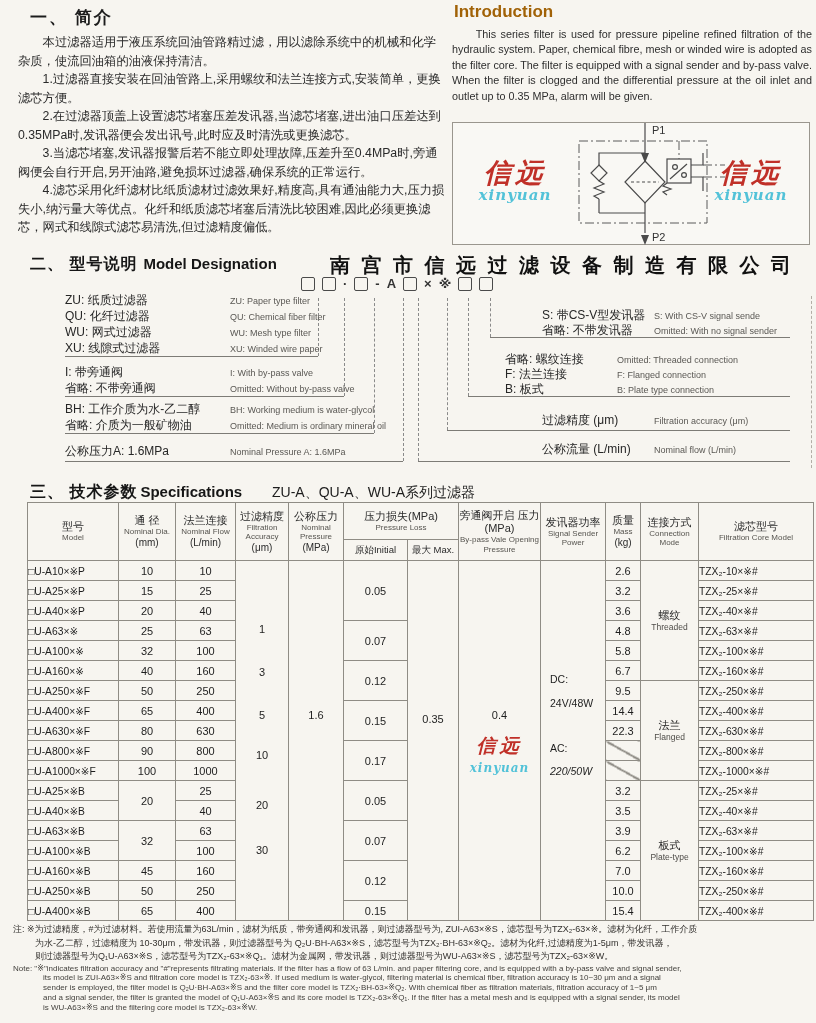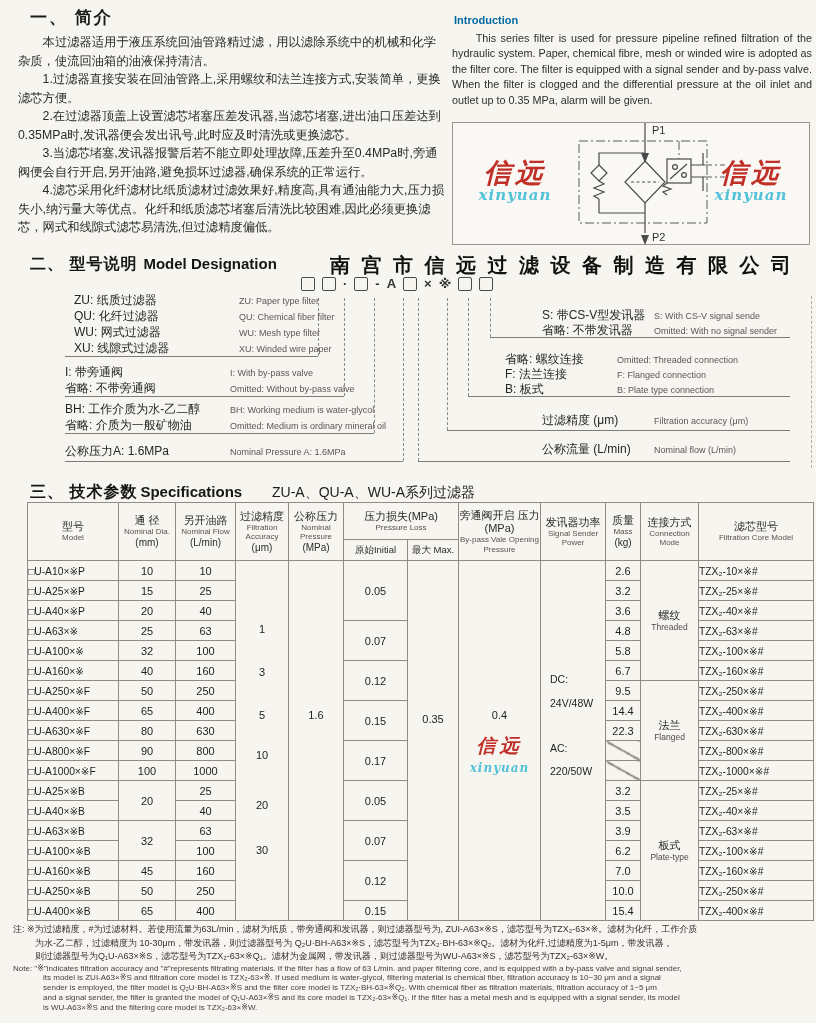--- a/index.html
+++ b/index.html
@@ -5,21 +5,21 @@
   html,body{margin:0;padding:0;}
   body{font-family:"Liberation Sans","DejaVu Sans",sans-serif;background:#e8e6e0;}
   .page{position:relative;width:816px;height:1023px;background:#f7f5f0;overflow:hidden;color:#222;}
 
   
   .sec1{position:absolute;left:0;top:0;width:816px;height:248px;}
   .zh-col{position:absolute;left:18px;top:4px;width:428px;}
   .zh-h1{font-size:17px;font-weight:bold;color:#1c1c1c;margin:2px 0 4px 12px;letter-spacing:2px;}
   .zh-col p{margin:0;font-size:12.3px;line-height:18.5px;text-indent:2em;color:#2a2a2a;}
   .en-col{position:absolute;left:452px;top:2px;width:360px;}
-  .en-h1{font-size:11px;font-weight:bold;color:#0369a1;margin:12px 0 5px 2px;}
+  .en-h1{font-size:17px;font-weight:bold;color:#a16207;margin:0 0 5px 2px;}
   .en-text{font-size:10.8px;line-height:15.4px;color:#2e2e2e;text-indent:2.2em;text-align:justify;}
   .diagram-box{position:absolute;left:452px;top:122px;width:356px;height:121px;border:1px solid #9a968e;background:#f9f8f4;}
   .wm{position:absolute;text-align:center;line-height:1;}
   .wm-zh{font-family:"DejaVu Serif","Liberation Serif",serif;font-weight:bold;font-style:italic;letter-spacing:4px;}
   .wm-en{font-family:"DejaVu Serif","Liberation Serif",serif;font-style:italic;font-weight:bold;letter-spacing:1px;margin-top:2px;}
   .wm-big .wm-zh{font-size:27px;}
   .wm-big .wm-en{font-size:15px;}
   .wm-left{left:12px;top:36px;width:100px;}
   .wm-right{right:8px;top:36px;width:100px;}
   .schematic{position:absolute;left:104px;top:-2px;}
@@ -172,21 +172,21 @@
     <div class="rule" style="left:65px;top:108px;width:253px"></div>
     <div class="rule" style="left:65px;top:148px;width:279px"></div>
     <div class="rule" style="left:65px;top:185px;width:309px"></div>
     <div class="rule" style="left:65px;top:213px;width:338px"></div>
     <div class="rule" style="left:490px;top:89px;width:300px"></div>
     <div class="rule" style="left:468px;top:148px;width:322px"></div>
     <div class="rule" style="left:447px;top:182px;width:343px"></div>
     <div class="rule" style="left:418px;top:213px;width:372px"></div>
     <div class="edge-dash"></div>
 
-    <div class="mgroup" id="gl1" style="left:74px;top:44px">
+    <div class="mgroup" id="gl1" style="left:65px;top:44px">
         <div class="mrow">
           <span class="mzh">ZU: 纸质过滤器</span>
           <span class="men">ZU: Paper type filter</span>
         </div>
         <div class="mrow">
           <span class="mzh">QU: 化纤过滤器</span>
           <span class="men">QU: Chemical fiber filter</span>
         </div>
         <div class="mrow">
           <span class="mzh">WU: 网式过滤器</span>
@@ -287,21 +287,21 @@
           <th rowspan="2">
             <div class="hzh">型号</div>
             <div class="hen">Model</div>
           </th>
           <th rowspan="2">
             <div class="hzh">通 径</div>
             <div class="hen">Nominal Dia.</div>
             <div class="hunit">(mm)</div>
           </th>
           <th rowspan="2">
-            <div class="hzh">另开油路</div>
+            <div class="hzh">法兰连接</div>
             <div class="hen">Nominal Flow</div>
             <div class="hunit">(L/min)</div>
           </th>
           <th rowspan="2">
             <div class="hzh">过滤精度</div>
             <div class="hen">Filtration Accuracy</div>
             <div class="hunit">(μm)</div>
           </th>
           <th rowspan="2">
             <div class="hzh">公称压力</div>
@@ -372,21 +372,21 @@
                   <div class="wm-zh" style="color: rgb(192, 48, 40);">信远</div>
                   <div class="wm-en" style="color: rgb(82, 194, 216);">xinyuan</div>
                 </div>
               </div>
             </td>
             <td class="c-tall" rowspan="18">
               <div class="tallwrap">
                 <span class="sv" style="top: 33%;">DC:</span>
                 <span class="sv" style="top: 39.5%;">24V/48W</span>
                 <span class="sv" style="top: 52%;">AC:</span>
-                <span class="sv" style="top: 58.5%;">220/50W</span>
+                <span class="sv" style="top: 58.5%; font-style: italic;">220/50W</span>
               </div>
             </td>
             <td class="c-num">2.6</td>
             <td class="c-conn" rowspan="6">
               <div class="conn-zh">螺纹</div>
               <div class="conn-en">Threaded</div>
             </td>
             <td class="c-core">TZX₂-10×※#</td>
           </tr>
           <tr>

